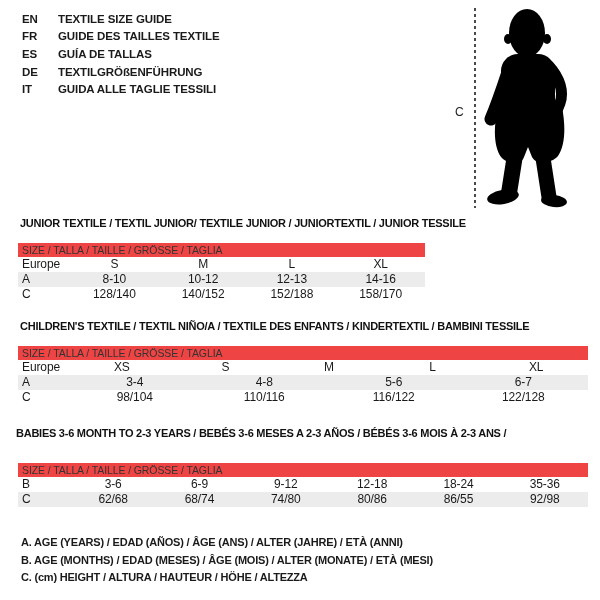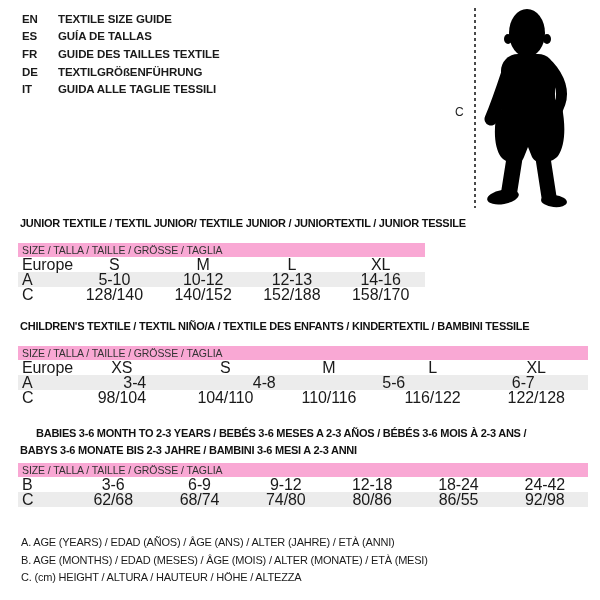--- a/index.html
+++ b/index.html
@@ -17,64 +17,64 @@
   
   .dotline { position:absolute; left:474px; top:8px; width:2px; height:200px;
              background:repeating-linear-gradient(to bottom,#4a4a4a 0 3px,transparent 3px 6px); }
   .clabel { position:absolute; left:455px; top:105px; font-size:12px; color:#222; }
   .silh { position:absolute; left:470px; top:0; width:120px; height:220px; }
 
   
   .ttl { position:absolute; font-weight:bold; font-size:11px; letter-spacing:-0.25px;
          white-space:nowrap; color:#111; }
   .ttl:empty { display:none; }
-  .bar { position:absolute; height:14px; line-height:14px; background:#f9a8d4;
+  .bar { position:absolute; height:14px; line-height:14px; background:#ef4444;
          color:#333; font-size:10.5px; padding-left:4px; box-sizing:border-box;
          letter-spacing:-0.1px; white-space:nowrap; overflow:hidden; }
   .rows { position:absolute; }
-  .trow { display:flex; height:15px; line-height:15px; font-size:16px; letter-spacing:-0.1px; }
+  .trow { display:flex; height:15px; line-height:15px; font-size:12px; letter-spacing:-0.1px; }
   .trow.stripe { background:#ececec; }
   .tlabel { width:52px; padding-left:4px; box-sizing:border-box; }
   .tcell { flex:1; text-align:center; }
 
   .t1-title { left:20px; top:217px; }
   .t1-bar   { left:18px; top:243px; width:407px; }
   .t1-rows  { left:18px; top:257px; width:407px; }
 
   .t2-title { left:20px; top:320px; }
   .t2-bar   { left:18px; top:346px; width:570px; }
   .t2-rows  { left:18px; top:360px; width:570px; }
 
-  .t3-title  { left:36px; top:427px; }
+  .t3-title  { left:16px; top:427px; }
   .t3-title2 { left:20px; top:444px; }
   .t3-bar    { left:18px; top:463px; width:570px; }
   .t3-rows   { left:18px; top:477px; width:570px; }
 
   
   .footnotes { position:absolute; left:21px; top:534px; }
-  .fnote { font-weight:normal; font-size:11px; line-height:17.6px;
+  .fnote { font-weight:bold; font-size:11px; line-height:17.6px;
            letter-spacing:-0.2px; white-space:nowrap; }
 </style>
 </head>
 <body>
 
 <div class="canvas">
 
   <div class="langs">
     <div class="lrow">
       <span class="lcode">EN</span>
       <span>TEXTILE SIZE GUIDE</span>
     </div>
     <div class="lrow">
+      <span class="lcode">FR</span>
+      <span>GUIDE DES TAILLES TEXTILE</span>
+    </div>
+    <div class="lrow">
       <span class="lcode">ES</span>
       <span>GUÍA DE TALLAS</span>
-    </div>
-    <div class="lrow">
-      <span class="lcode">FR</span>
-      <span>GUIDE DES TAILLES TEXTILE</span>
     </div>
     <div class="lrow">
       <span class="lcode">DE</span>
       <span>TEXTILGRÖßENFÜHRUNG</span>
     </div>
     <div class="lrow">
       <span class="lcode">IT</span>
       <span>GUIDA ALLE TAGLIE TESSILI</span>
     </div>
   </div>
@@ -104,21 +104,21 @@
   <div class="rows t1-rows">
       <div class="trow">
         <span class="tlabel">Europe</span>
         <span class="tcell">S</span>
         <span class="tcell">M</span>
         <span class="tcell">L</span>
         <span class="tcell">XL</span>
       </div>
       <div class="trow stripe">
         <span class="tlabel">A</span>
-        <span class="tcell">5-10</span>
+        <span class="tcell">8-10</span>
         <span class="tcell">10-12</span>
         <span class="tcell">12-13</span>
         <span class="tcell">14-16</span>
       </div>
       <div class="trow">
         <span class="tlabel">C</span>
         <span class="tcell">128/140</span>
         <span class="tcell">140/152</span>
         <span class="tcell">152/188</span>
         <span class="tcell">158/170</span>
@@ -139,39 +139,37 @@
       <div class="trow stripe">
         <span class="tlabel">A</span>
         <span class="tcell">3-4</span>
         <span class="tcell">4-8</span>
         <span class="tcell">5-6</span>
         <span class="tcell">6-7</span>
       </div>
       <div class="trow">
         <span class="tlabel">C</span>
         <span class="tcell">98/104</span>
-        <span class="tcell">104/110</span>
         <span class="tcell">110/116</span>
         <span class="tcell">116/122</span>
         <span class="tcell">122/128</span>
       </div>
     </div>
 
   <div class="ttl t3-title">BABIES 3-6 MONTH TO 2-3 YEARS / BEBÉS 3-6 MESES A 2-3 AÑOS / BÉBÉS 3-6 MOIS À 2-3 ANS /</div>
-  <div class="ttl t3-title2">BABYS 3-6 MONATE BIS 2-3 JAHRE / BAMBINI 3-6 MESI A 2-3 ANNI</div>
   <div class="bar t3-bar">SIZE / TALLA / TAILLE / GRÖSSE / TAGLIA</div>
   <div class="rows t3-rows">
       <div class="trow">
         <span class="tlabel">B</span>
         <span class="tcell">3-6</span>
         <span class="tcell">6-9</span>
         <span class="tcell">9-12</span>
         <span class="tcell">12-18</span>
         <span class="tcell">18-24</span>
-        <span class="tcell">24-42</span>
+        <span class="tcell">35-36</span>
       </div>
       <div class="trow stripe">
         <span class="tlabel">C</span>
         <span class="tcell">62/68</span>
         <span class="tcell">68/74</span>
         <span class="tcell">74/80</span>
         <span class="tcell">80/86</span>
         <span class="tcell">86/55</span>
         <span class="tcell">92/98</span>
       </div>

